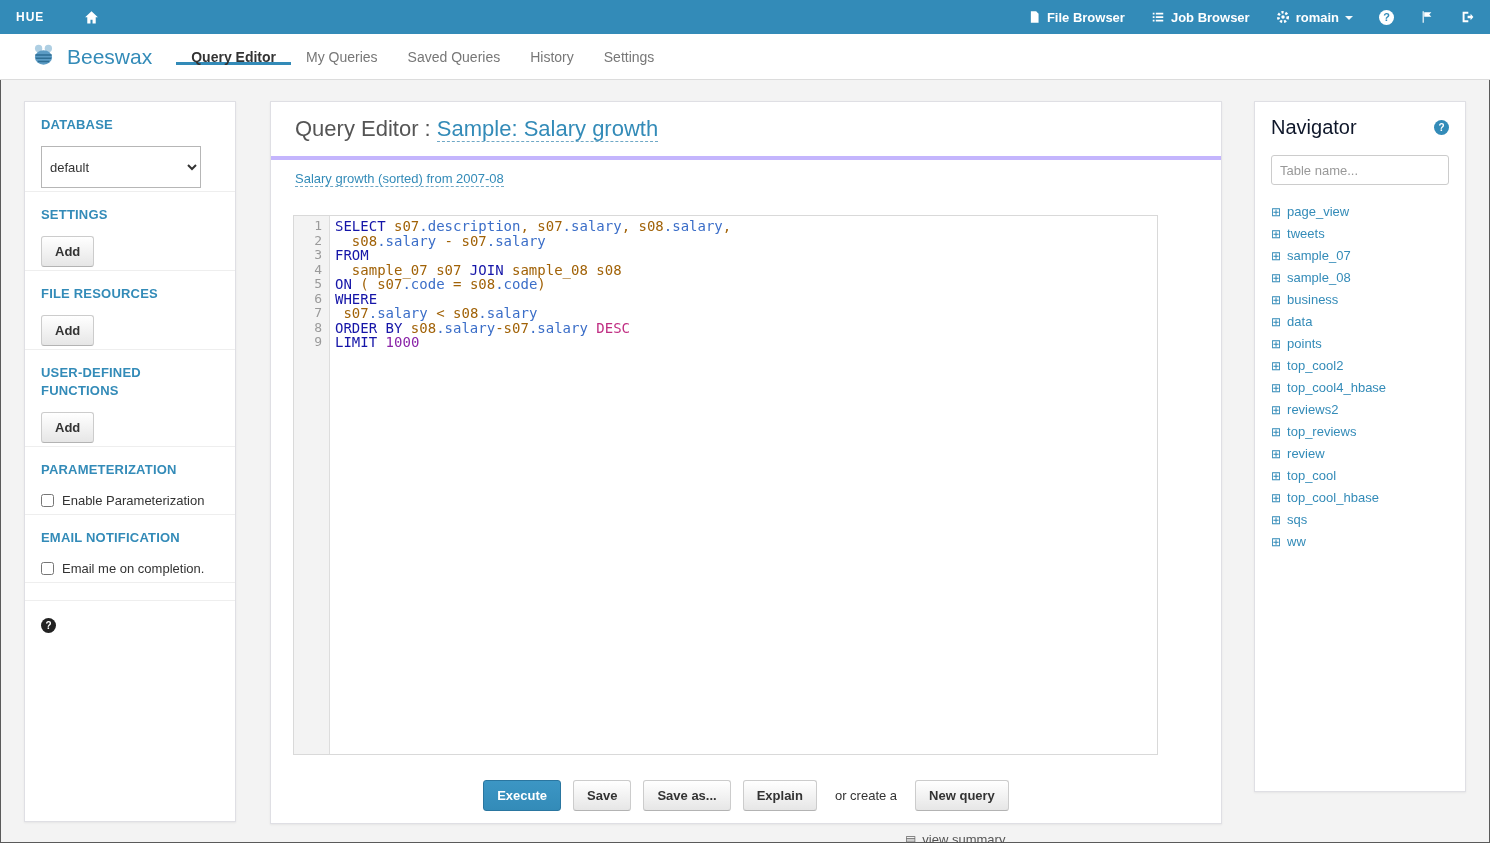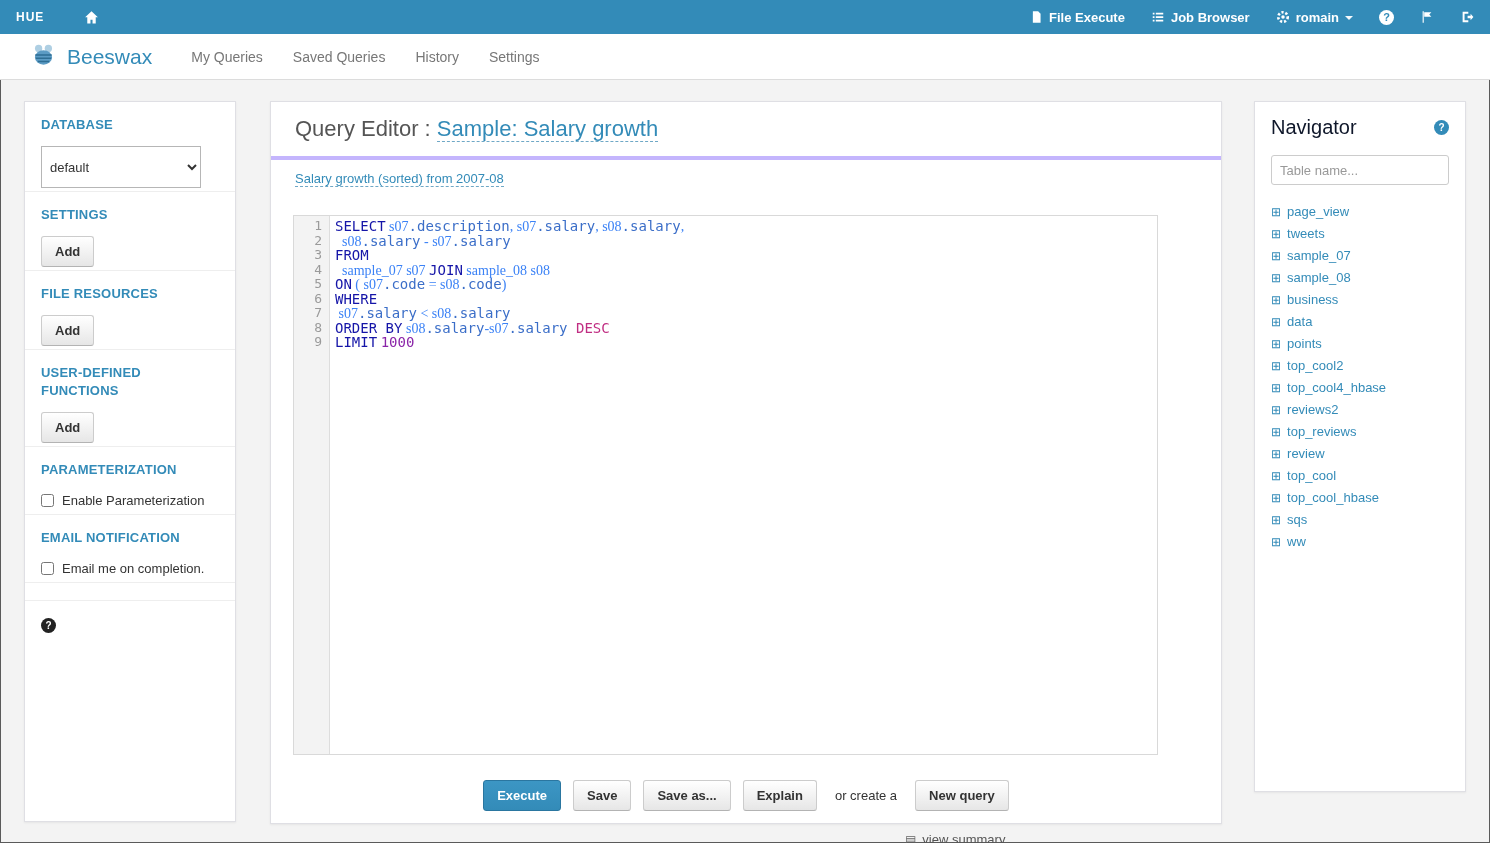--- a/index.html
+++ b/index.html
@@ -101,21 +101,21 @@
     width: 36px; background: #f3f3f3; border-right: 1px solid #ddd;
     color: #9a9a9a; text-align: right; padding: 3px 7px 0 0; font-size: 13px;
   }
   .ln { height: 14.5px; }
   .code { padding: 3px 0 0 5px; white-space: pre; color: #151515; flex: 1; }
   .code-line { height: 14.5px; }
   .seg-kw { color: #1515a8; }
   .seg-m  { color: #3b6ec8; }
   .seg-k2 { color: #c02d82; }
   .seg-n  { color: #8a24a8; }
-  .seg-t  { color: #3b82f6; font-family: Liberation Serif, serif; }
+  .seg-t  { color: #a16207; }
 
   .actions { display: flex; align-items: center; gap: 12px; margin: 25px 6px 12px; font-size: 13px; justify-content: center; }
   .or-text { color: #333; margin: 0 6px; }
 
   
   .nav-title-row { display: flex; align-items: center; justify-content: space-between; }
   .nav-title { font-size: 20px; color: #0f172a; }
   .help-badge {
     width: 15px; height: 15px; border-radius: 50%; background: #338bb8; color: #fff;
     font-size: 10px; font-weight: bold; display: flex; align-items: center; justify-content: center;
@@ -148,21 +148,21 @@
       <path d="M8 1.2 1.2 7.6h2.3V14.5h3.4v-4.2h2.2v4.2h3.4V7.6h2.3z" fill="#fff"></path>
     </svg>
   </div>
 
 
   <div class="right">
     <div class="menu-item">
       <svg width="13" height="14" viewBox="0 0 16 16">
         <path d="M3.5 1h6.5l3 3v11h-9.5z" fill="#fff"></path>
       </svg>
-      <span>File Execute</span>
+      <span>File Browser</span>
     </div>
     <div class="menu-item">
       <svg width="14" height="14" viewBox="0 0 16 16">
         <path d="M2 3h2v2H2zM5.5 3H14v2H5.5zM2 7h2v2H2zM5.5 7H14v2H5.5zM2 11h2v2H2zM5.5 11H14v2H5.5z" fill="#fff"></path>
       </svg>
       <span>Job Browser</span>
     </div>
     <div class="menu-item">
       <svg width="14" height="14" viewBox="0 0 16 16">
         <circle cx="8" cy="8" r="5.4" fill="none" stroke="#fff" stroke-width="3" stroke-dasharray="2.5 2.1"></circle>
@@ -193,20 +193,21 @@
   <span class="app-logo">
     <svg width="27" height="26" viewBox="0 0 32 32">
       <circle cx="10" cy="8" r="4.5" fill="#aecfe3"></circle>
       <circle cx="22" cy="8" r="4.5" fill="#aecfe3"></circle>
       <ellipse cx="16" cy="19" rx="10.5" ry="9" fill="#5b9bc4"></ellipse>
       <path d="M6 16h20M6.5 20h19M9 24h14" stroke="#2e6e94" stroke-width="1.6" fill="none"></path>
     </svg>
   </span>
   <span class="app-name">Beeswax</span>
   <nav class="tabs">
+      <div class="tab active">Query Editor</div>
       <div class="tab">My Queries</div>
       <div class="tab">Saved Queries</div>
       <div class="tab">History</div>
       <div class="tab">Settings</div>
     </nav>
 </div>
 
 <main class="content">
 
   <aside class="card left-card">

